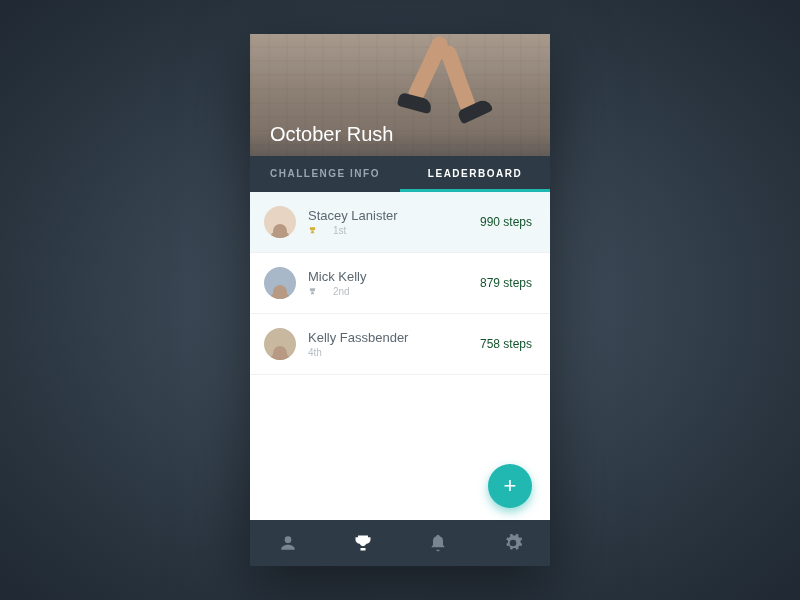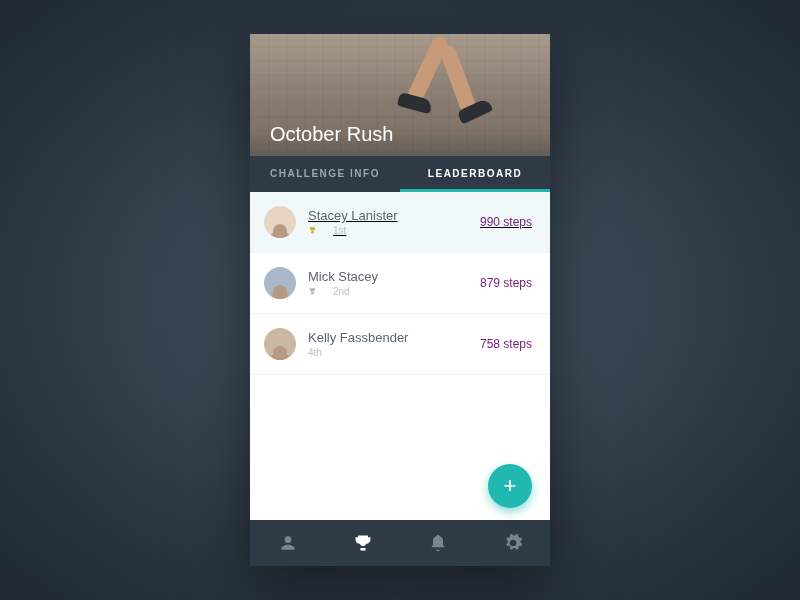--- a/index.html
+++ b/index.html
@@ -61,40 +61,40 @@
     flex:1; text-align:center; padding:12px 0 10px;
     color:#9aa6b0; font-size:10px; letter-spacing:1.5px; font-weight:600;
     cursor:pointer; border-bottom:3px solid transparent;
   }
   .tab.active { color:#fff; border-bottom-color:#1fb8b0; }
   .list { flex:1; background:#fff; overflow:hidden; }
   .row {
     display:flex; align-items:center; padding:14px 18px 14px 14px;
     border-bottom:1px solid #eef1f2;
   }
-  .row.first { background:#f0f8f9;text-decoration:underline; }
+  .row.first { background:#f0f8f9; }
   .avatar {
     width:32px; height:32px; border-radius:50%; flex-shrink:0;
     background:#d8c6b8; position:relative; overflow:hidden;
   }
   .avatar::after{
     content:""; position:absolute; left:50%; top:55%; transform:translateX(-50%);
     width:14px; height:14px; background:#b89a84; border-radius:50%;
     box-shadow: 0 10px 0 4px #b89a84;
   }
   .av1{ background:#e8d4c2; }
   .av2{ background:#a8b8c8; }
   .av3{ background:#d8b8a8; }
   .av4{ background:#c8b8a0; }
   .info { margin-left:12px; flex:1; }
   .name { font-size:13px; color:#5b6770; font-weight:500; }
   .rank { font-size:10px; color:#b8bfc5; margin-top:2px; display:flex; align-items:center; gap:16px; }
   .trophy-mini { width:9px; height:9px; display:inline-block; }
   .trophy-mini svg { width:100%; height:100%; display:block; }
-  .steps { font-size:12px; color:#701a75; }
+  .steps { font-size:12px; color:#14532d; }
   .fab {
     position:absolute; right:18px; bottom:58px;
     width:44px; height:44px; border-radius:50%;
     background:#20b8b0; color:#fff;
     display:flex; align-items:center; justify-content:center;
     font-size:22px; font-weight:300; box-shadow:0 4px 10px rgba(32,184,176,0.5);
     cursor:pointer;
   }
   .navbar {
     height:46px; background:#2e3a45;
@@ -138,21 +138,21 @@
             </span>
           <span>1st</span>
         </div>
       </div>
       <div class="steps">990 steps</div>
     </div>
 
     <div class="row">
       <div class="avatar av2"></div>
       <div class="info">
-        <div class="name">Mick Stacey</div>
+        <div class="name">Mick Kelly</div>
         <div class="rank">
           <span class="trophy-mini">
               <svg viewBox="0 0 24 24">
                 <path fill="#b0b6bc" d="M5 3h14v4a5 5 0 01-5 5h-4a5 5 0 01-5-5V3zm4 10h6v2l2 4H7l2-4v-2z"></path>
               </svg>
             </span>
           <span>2nd</span>
         </div>
       </div>
       <div class="steps">879 steps</div>

